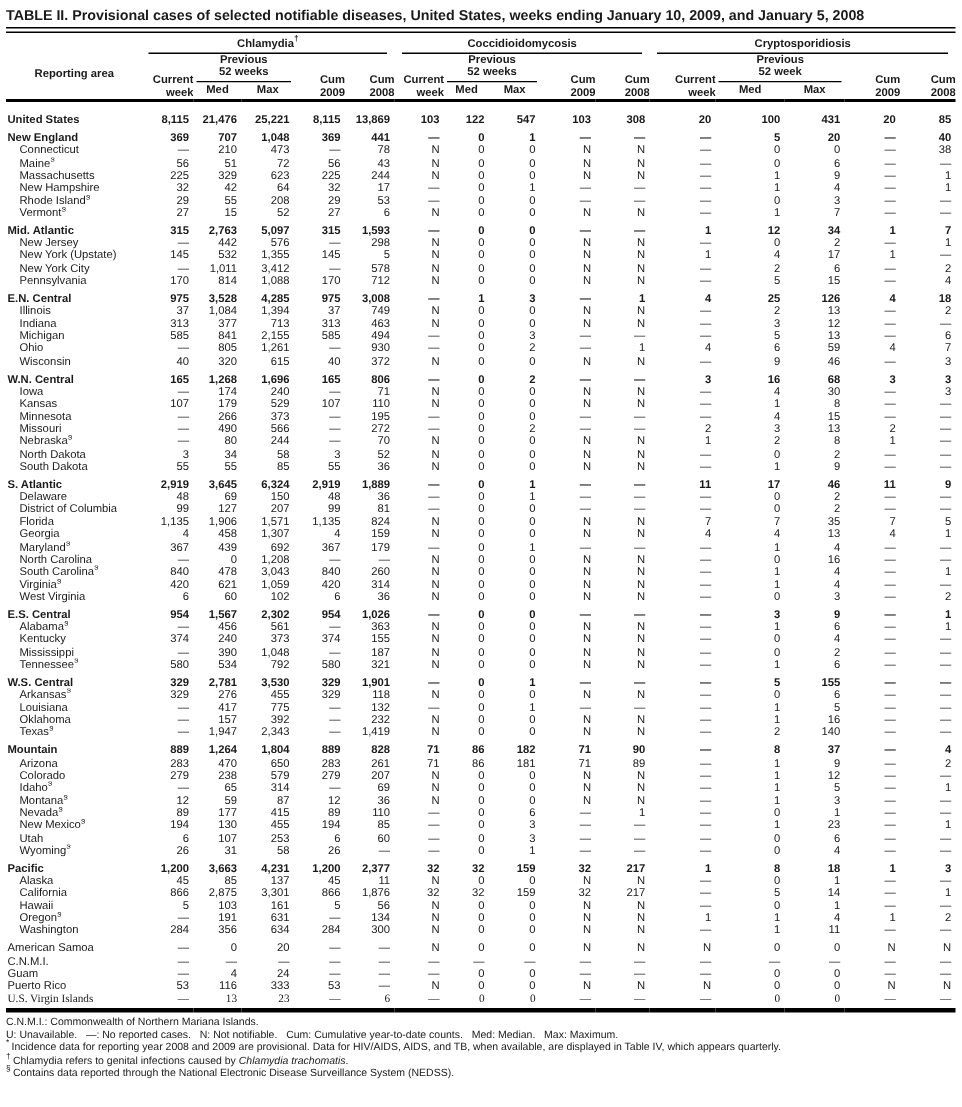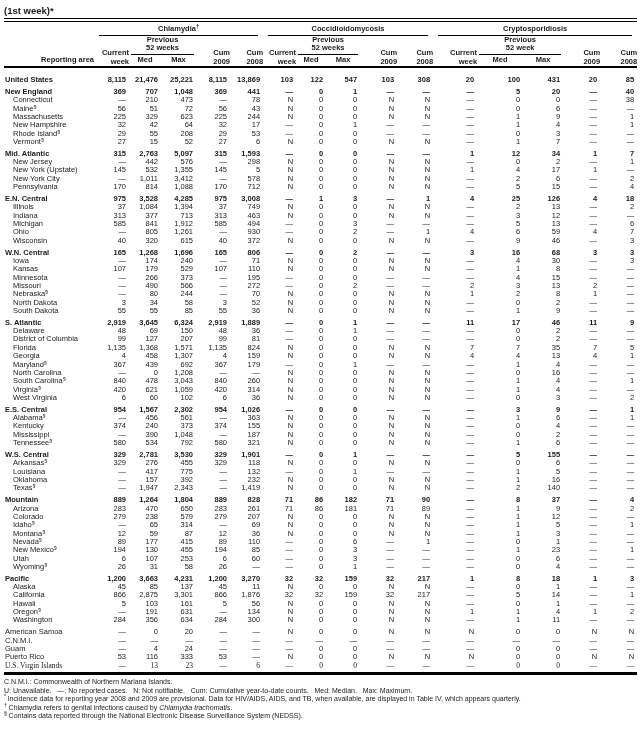--- a/index.html
+++ b/index.html
@@ -52,24 +52,24 @@
   th.prev-h { }
   th.prev-h .prule {
     border-bottom: 1px solid #000;
     margin: 0 2px;
     padding-bottom: 1px;
     white-space: pre-line;
   }
   th.two { text-align: right; white-space: pre-line; }
   th.medmax { text-align: center; padding-top: 1px; padding-bottom: 2px; }
   th.area-h {
-    text-align: right;
+    text-align: center;
     vertical-align: bottom;
     padding-left: 1px;
-    padding-bottom: 2px;
+    padding-bottom: 13px;
   }
   .hdr-bottom { border-bottom: 2px solid #000; }
   tbody td { line-height: 8.35px; }
   tbody td.num { text-align: right; padding-right: 3px; white-space: nowrap; }
   tbody td.area { text-align: left; padding-left: 1px; white-space: nowrap; }
   tbody td.area.indent { padding-left: 9px; }
   tbody tr.bold td { font-weight: bold; }
   tbody tr.gap td { padding-top: 3.5px; }
   tbody tr:first-child td { padding-top: 8px; }
   tbody tr:last-child td { padding-bottom: 2px; font-family: Liberation Serif, serif; }
@@ -80,21 +80,21 @@
     line-height: 8.6px;
     white-space: pre-wrap;
   }
   .footnote sup { font-size: 5.5px; }
   .footnote i { font-style: italic; }
 </style>
 </head>
 <body>
 
 <div class="title">
-  <div>(1st week)*</div>
+  <div>TABLE II. Provisional cases of selected notifiable diseases, United States, weeks ending January 10, 2009, and January 5, 2008</div>
 </div>
 
 <div class="double-rule"></div>
 
 <table class="disease-table">
   <colgroup>
     <col style="width:90px">
     <col style="width:35px">
       <col style="width:32px">
       <col style="width:35px">
@@ -451,21 +451,21 @@
         <td class="num">—</td>
         <td class="num">3</td>
         <td class="num">12</td>
         <td class="num">—</td>
         <td class="num">—</td>
       </tr>
       <tr>
         <td class="area indent">Michigan</td>
         <td class="num">585</td>
         <td class="num">841</td>
-        <td class="num">1,912</td>
+        <td class="num">2,155</td>
         <td class="num">585</td>
         <td class="num">494</td>
         <td class="num">—</td>
         <td class="num">0</td>
         <td class="num">3</td>
         <td class="num">—</td>
         <td class="num">—</td>
         <td class="num">—</td>
         <td class="num">5</td>
         <td class="num">13</td>
@@ -702,21 +702,21 @@
         <td class="num">—</td>
         <td class="num">—</td>
         <td class="num">0</td>
         <td class="num">2</td>
         <td class="num">—</td>
         <td class="num">—</td>
       </tr>
       <tr>
         <td class="area indent">Florida</td>
         <td class="num">1,135</td>
-        <td class="num">1,368</td>
+        <td class="num">1,906</td>
         <td class="num">1,571</td>
         <td class="num">1,135</td>
         <td class="num">824</td>
         <td class="num">N</td>
         <td class="num">0</td>
         <td class="num">0</td>
         <td class="num">N</td>
         <td class="num">N</td>
         <td class="num">7</td>
         <td class="num">7</td>
@@ -1173,21 +1173,21 @@
         <td class="num">4</td>
         <td class="num">—</td>
         <td class="num">—</td>
       </tr>
       <tr class="bold gap">
         <td class="area">Pacific</td>
         <td class="num">1,200</td>
         <td class="num">3,663</td>
         <td class="num">4,231</td>
         <td class="num">1,200</td>
-        <td class="num">3,270</td>
+        <td class="num">2,377</td>
         <td class="num">32</td>
         <td class="num">32</td>
         <td class="num">159</td>
         <td class="num">32</td>
         <td class="num">217</td>
         <td class="num">1</td>
         <td class="num">8</td>
         <td class="num">18</td>
         <td class="num">1</td>
         <td class="num">3</td>

